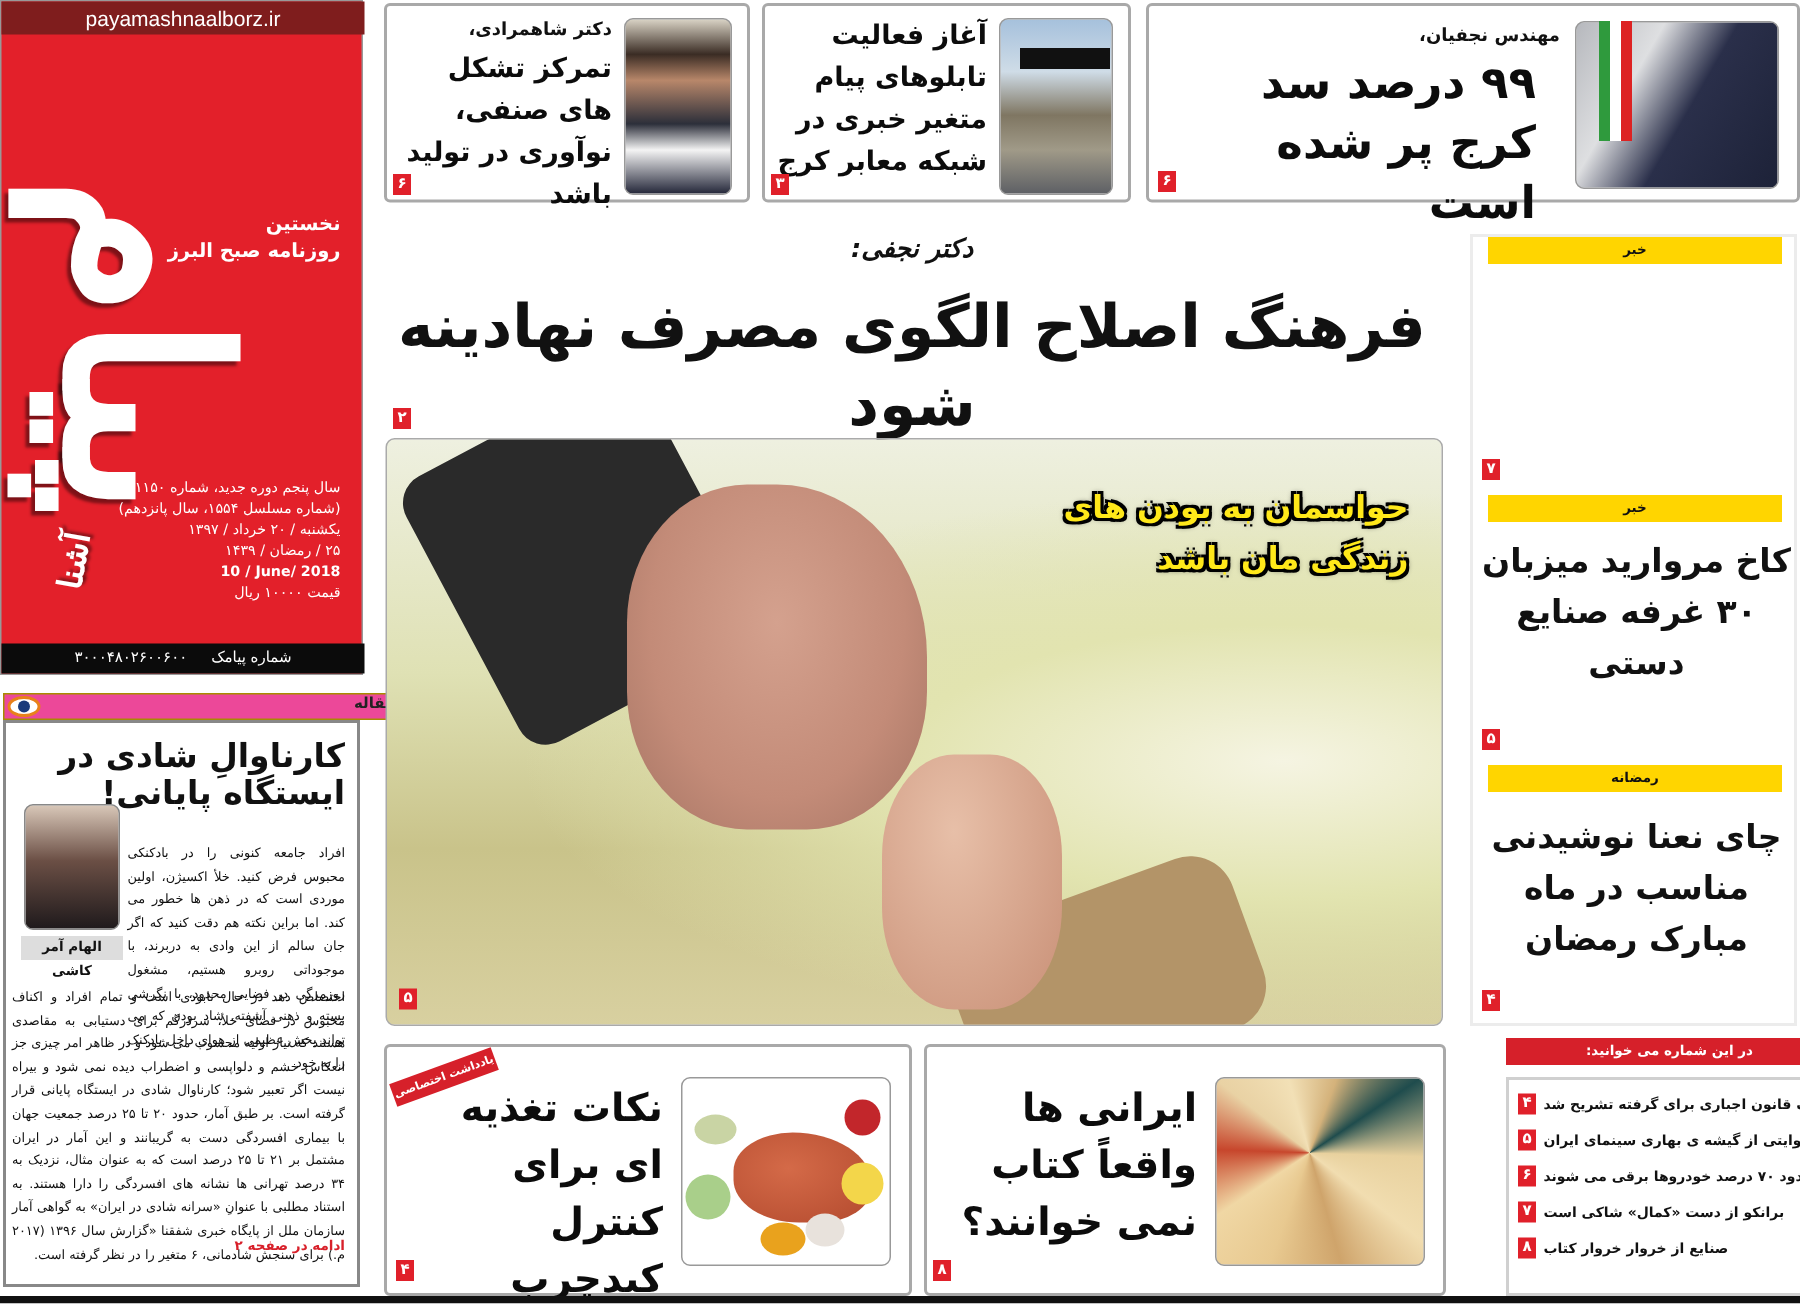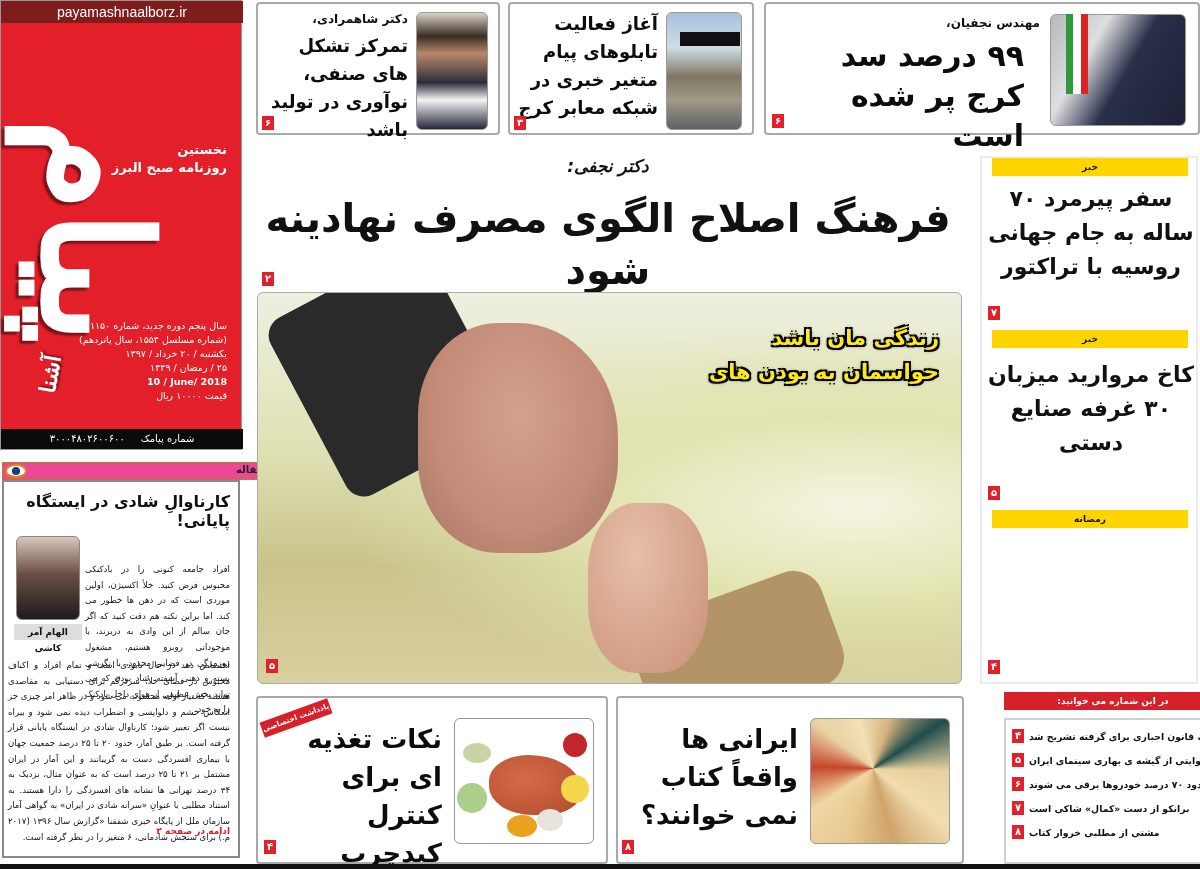--- a/index.html
+++ b/index.html
@@ -16,21 +16,21 @@
   #logo-sub { left: 30px; top: 360px; color: #fff; font-size: 22px; font-weight: bold; font-family: "DejaVu Serif", serif; transform: rotate(-80deg); text-shadow: 2px 2px 2px rgba(0,0,0,0.4); }
   #issue-info { right: 14px; top: 318px; width: 150px; color: #fff; font-size: 9.5px; line-height: 14px; text-align: right; }
   #sms-bar { left: 0; bottom: 0; width: 242px; height: 20px; background: #0b0b0b; color: #fff; font-size: 10px; line-height: 20px; text-align: center; }
 
   
   #editorial-header { left: 2px; top: 462px; width: 284px; height: 18px; background: #ec4899; border: 1px solid #a88b00; }
   #editorial-label { right: 6px; top: 1px; font-size: 10px; font-weight: bold; color: #222; }
   #eye-icon { left: 2px; top: 1px; width: 22px; height: 14px; border-radius: 50%; background: #fff; border: 2px solid #e8811a; }
   #eye-icon::after { content: ""; position: absolute; left: 5px; top: 1px; width: 8px; height: 8px; border-radius: 50%; background: #1a3a7a; }
   #editorial-box { left: 2px; top: 480px; width: 238px; height: 378px; border: 2px solid #888; background: #fff; }
-  #editorial-title { right: 8px; top: 10px; width: 222px; font-size: 16px; font-weight: bold; text-align: right; }
+  #editorial-title { right: 8px; top: 10px; width: 222px; font-size: 22px; font-weight: bold; text-align: right; }
   #author-photo { left: 12px; top: 54px; width: 64px; height: 84px; border-radius: 6px; background: linear-gradient(180deg, #d8c7b8 0%, #6b4f45 45%, #1f1a1c 100%); border: 1px solid #888; }
   #author-name { left: 10px; top: 142px; width: 68px; height: 16px; background: #ddd; font-size: 9px; font-weight: bold; text-align: center; line-height: 16px; }
   #editorial-body-1 { right: 8px; top: 52px; width: 145px; font-size: 8.6px; line-height: 15.6px; text-align: justify; margin-top: 28px; }
   #editorial-body-2 { right: 8px; top: 176px; width: 222px; font-size: 8.6px; line-height: 15.6px; text-align: justify; }
   #editorial-continue { right: 8px; top: 344px; color: #d8202a; font-size: 9px; font-weight: bold; }
 
   
   .box { border: 2px solid #a9a9a9; border-radius: 4px; background: #fff; padding-left: 11px; }
   .pagenum { width: 12px; height: 14px; background: #e0202a; color: #fff; font-size: 10px; font-weight: bold; text-align: center; line-height: 14px; }
   .photo { border-radius: 6px; border: 1px solid #999; overflow: hidden; }
@@ -176,36 +176,36 @@
 <div id="lead-kicker" class="abs rtl">دکتر نجفی:</div>
 <div id="lead-headline" class="abs rtl">فرهنگ اصلاح الگوی مصرف نهادینه شود</div>
 <div id="lead-num" class="abs pagenum">۲</div>
 
 <div id="lead-photo" class="abs">
   <div id="sleeve" class="abs"></div>
   <div id="adult-hand" class="abs"></div>
   <div id="child-sleeve" class="abs"></div>
   <div id="child-hand" class="abs"></div>
   <div id="photo-caption" class="abs rtl">
+    <div>حواسمان به بودن های</div>
     <div>زندگی مان باشد</div>
-    <div>حواسمان به بودن های</div>
   </div>
   <div id="photo-num" class="abs pagenum">۵</div>
 </div>
 
 <div id="right-col" class="abs">
   <div id="r1-label" class="abs yellow-label rtl">خبر</div>
-  <div id="r1-headline" class="abs right-headline rtl">سفر پیرمرد ۷۰ ساله به جام جهانی روسیه با تراکتور</div>
   <div id="r1-num" class="abs pagenum">۷</div>
 
   <div id="r2-label" class="abs yellow-label rtl">خبر</div>
   <div id="r2-headline" class="abs right-headline rtl">کاخ مروارید میزبان ۳۰ غرفه صنایع دستی</div>
   <div id="r2-num" class="abs pagenum">۵</div>
 
   <div id="r3-label" class="abs yellow-label rtl">رمضانه</div>
+  <div id="r3-headline" class="abs right-headline rtl">چای نعنا نوشیدنی مناسب در ماه مبارک رمضان</div>
   <div id="r3-num" class="abs pagenum">۴</div>
 </div>
 
 <div id="issue-box" class="abs">
   <div id="issue-header" class="abs rtl">در این شماره می خوانید:</div>
   <div id="issue-list" class="abs rtl">
     <div class="issue-item">
       <span class="pagenum">۴</span>
       <span>یک قانون اجباری برای گرفته تشریح شد</span>
     </div>
@@ -216,21 +216,21 @@
     <div class="issue-item">
       <span class="pagenum">۶</span>
       <span>حدود ۷۰ درصد خودروها برقی می شوند</span>
     </div>
     <div class="issue-item">
       <span class="pagenum">۷</span>
       <span>برانکو از دست «کمال» شاکی است</span>
     </div>
     <div class="issue-item">
       <span class="pagenum">۸</span>
-      <span>مشتی از مطلبی خروار کتاب</span>
+      <span>صنایع از خروار خروار کتاب</span>
     </div>
   </div>
 </div>
 
 <div id="books-box" class="abs box">
   <div id="books-photo" class="abs photo"></div>
   <div id="books-headline" class="abs headline rtl">ایرانی ها واقعاً کتاب نمی خوانند؟</div>
   <div id="books-num" class="abs pagenum">۸</div>
 </div>
 

